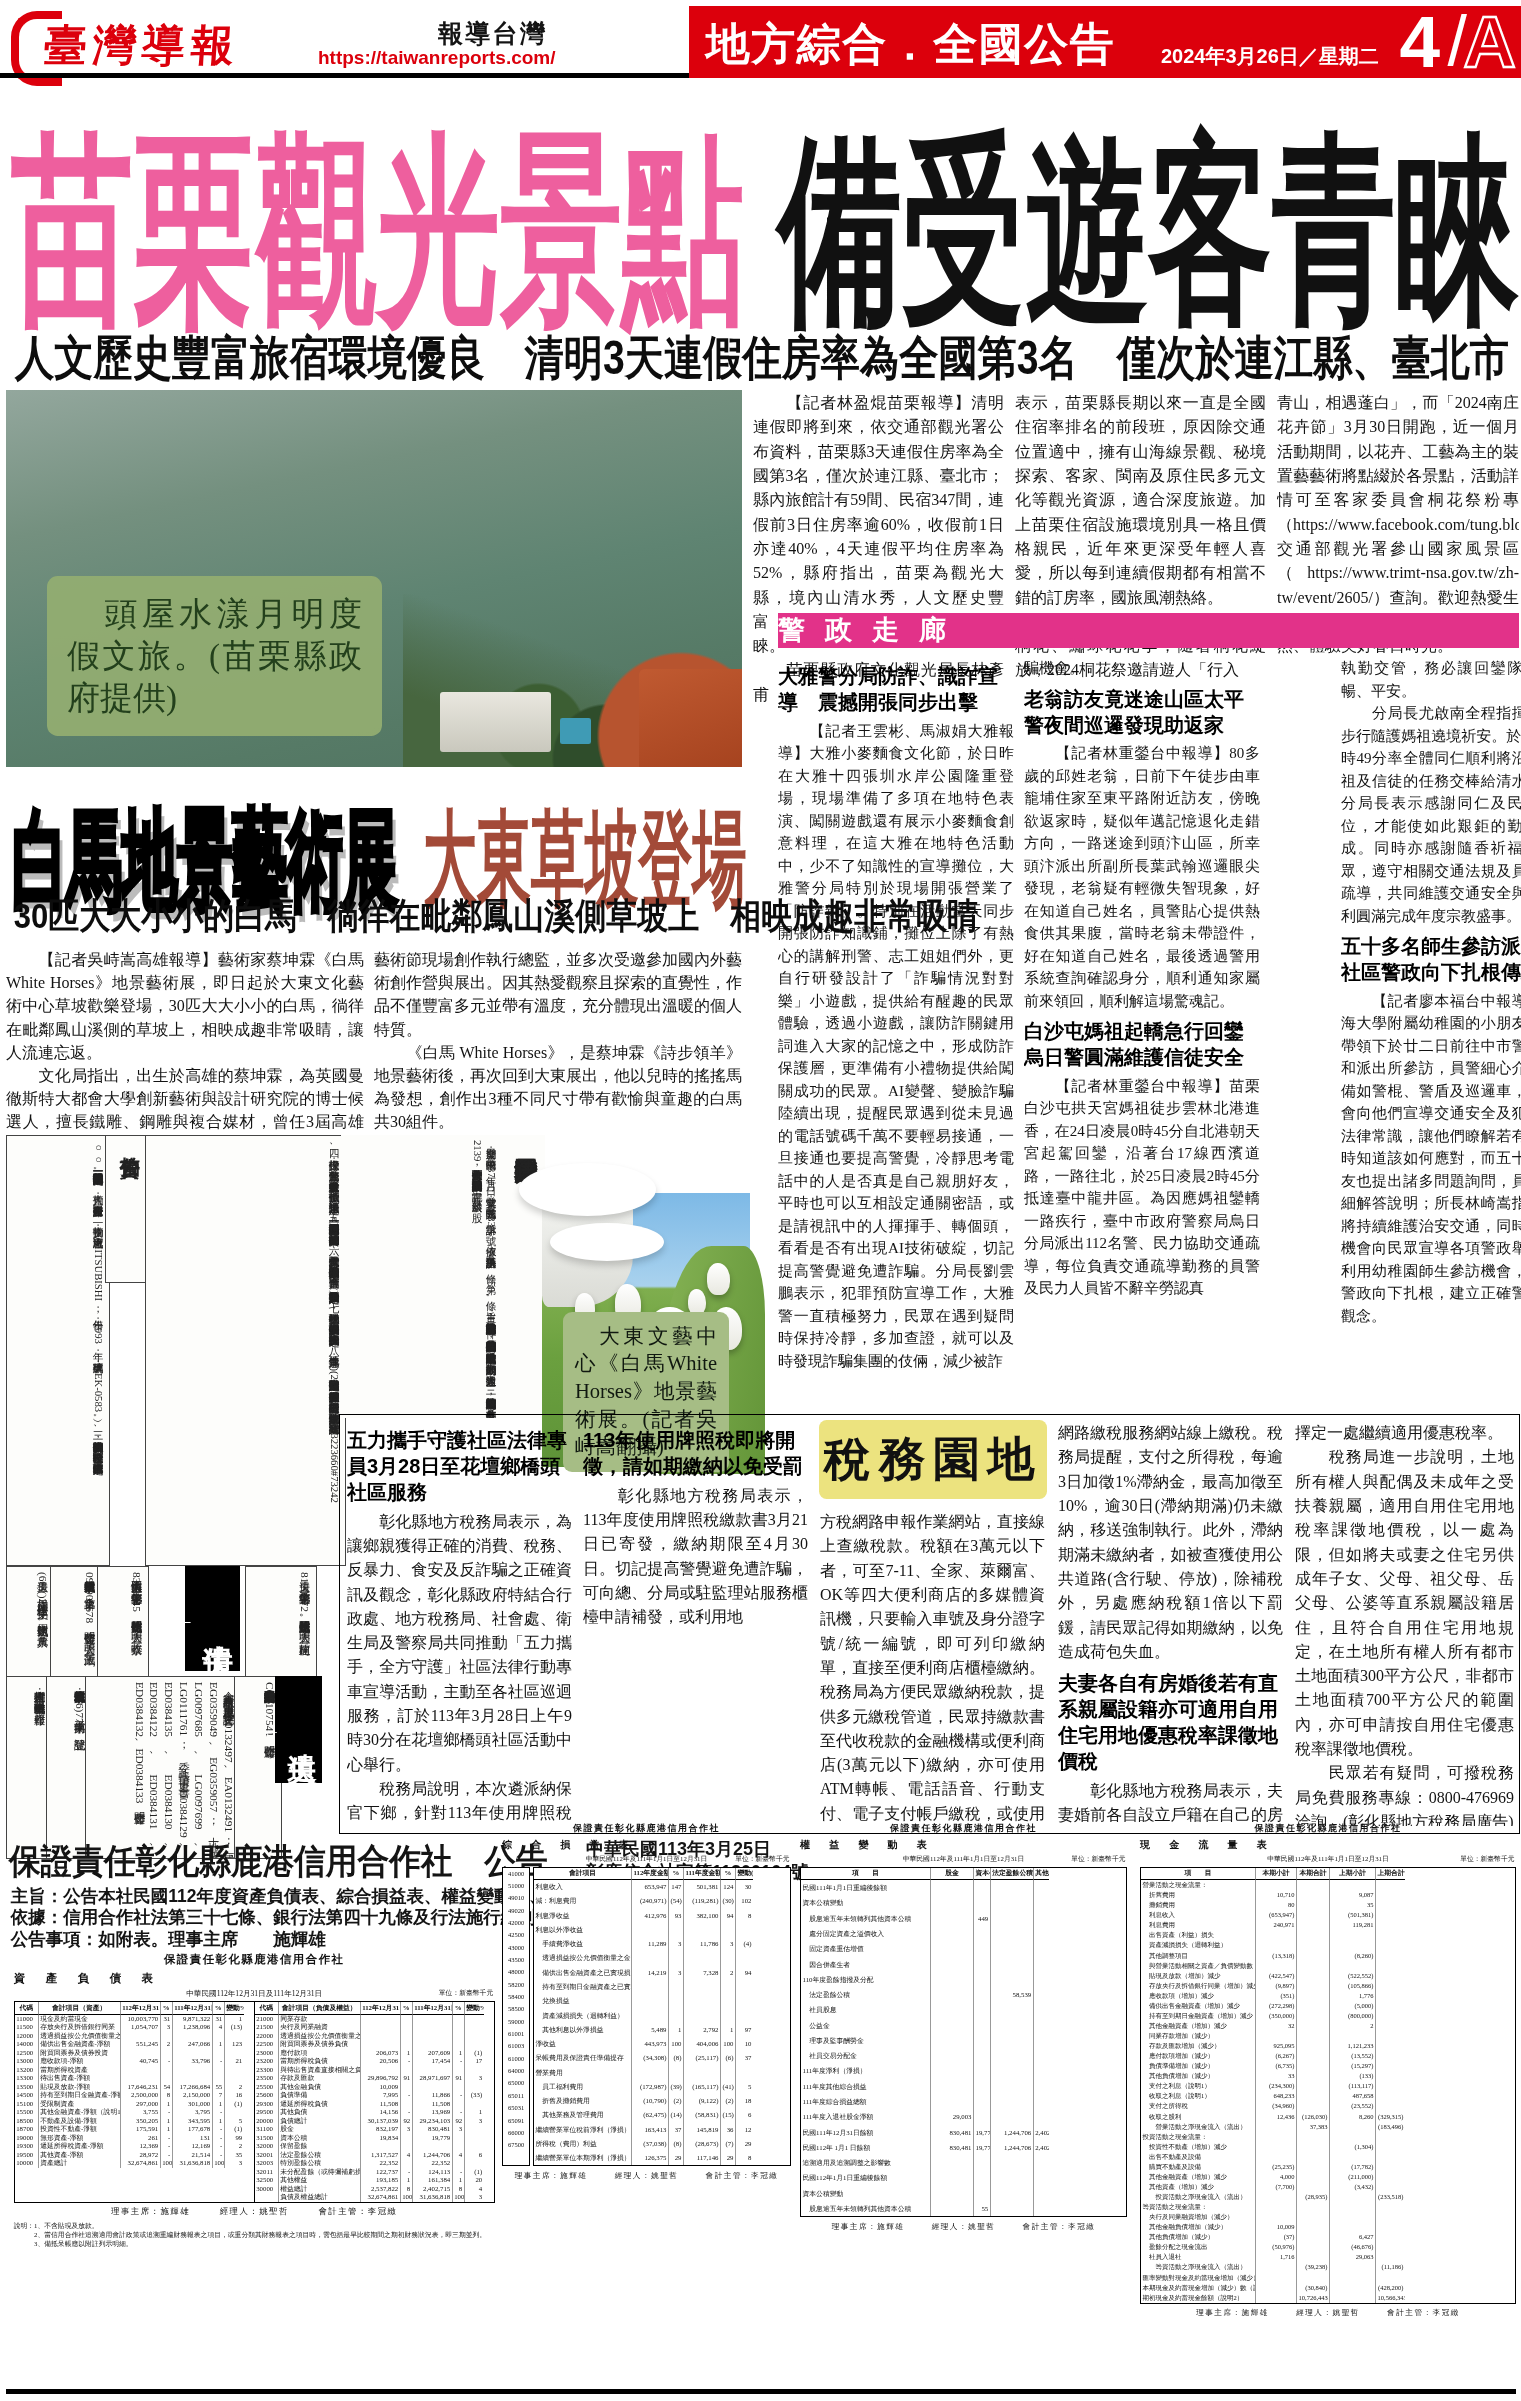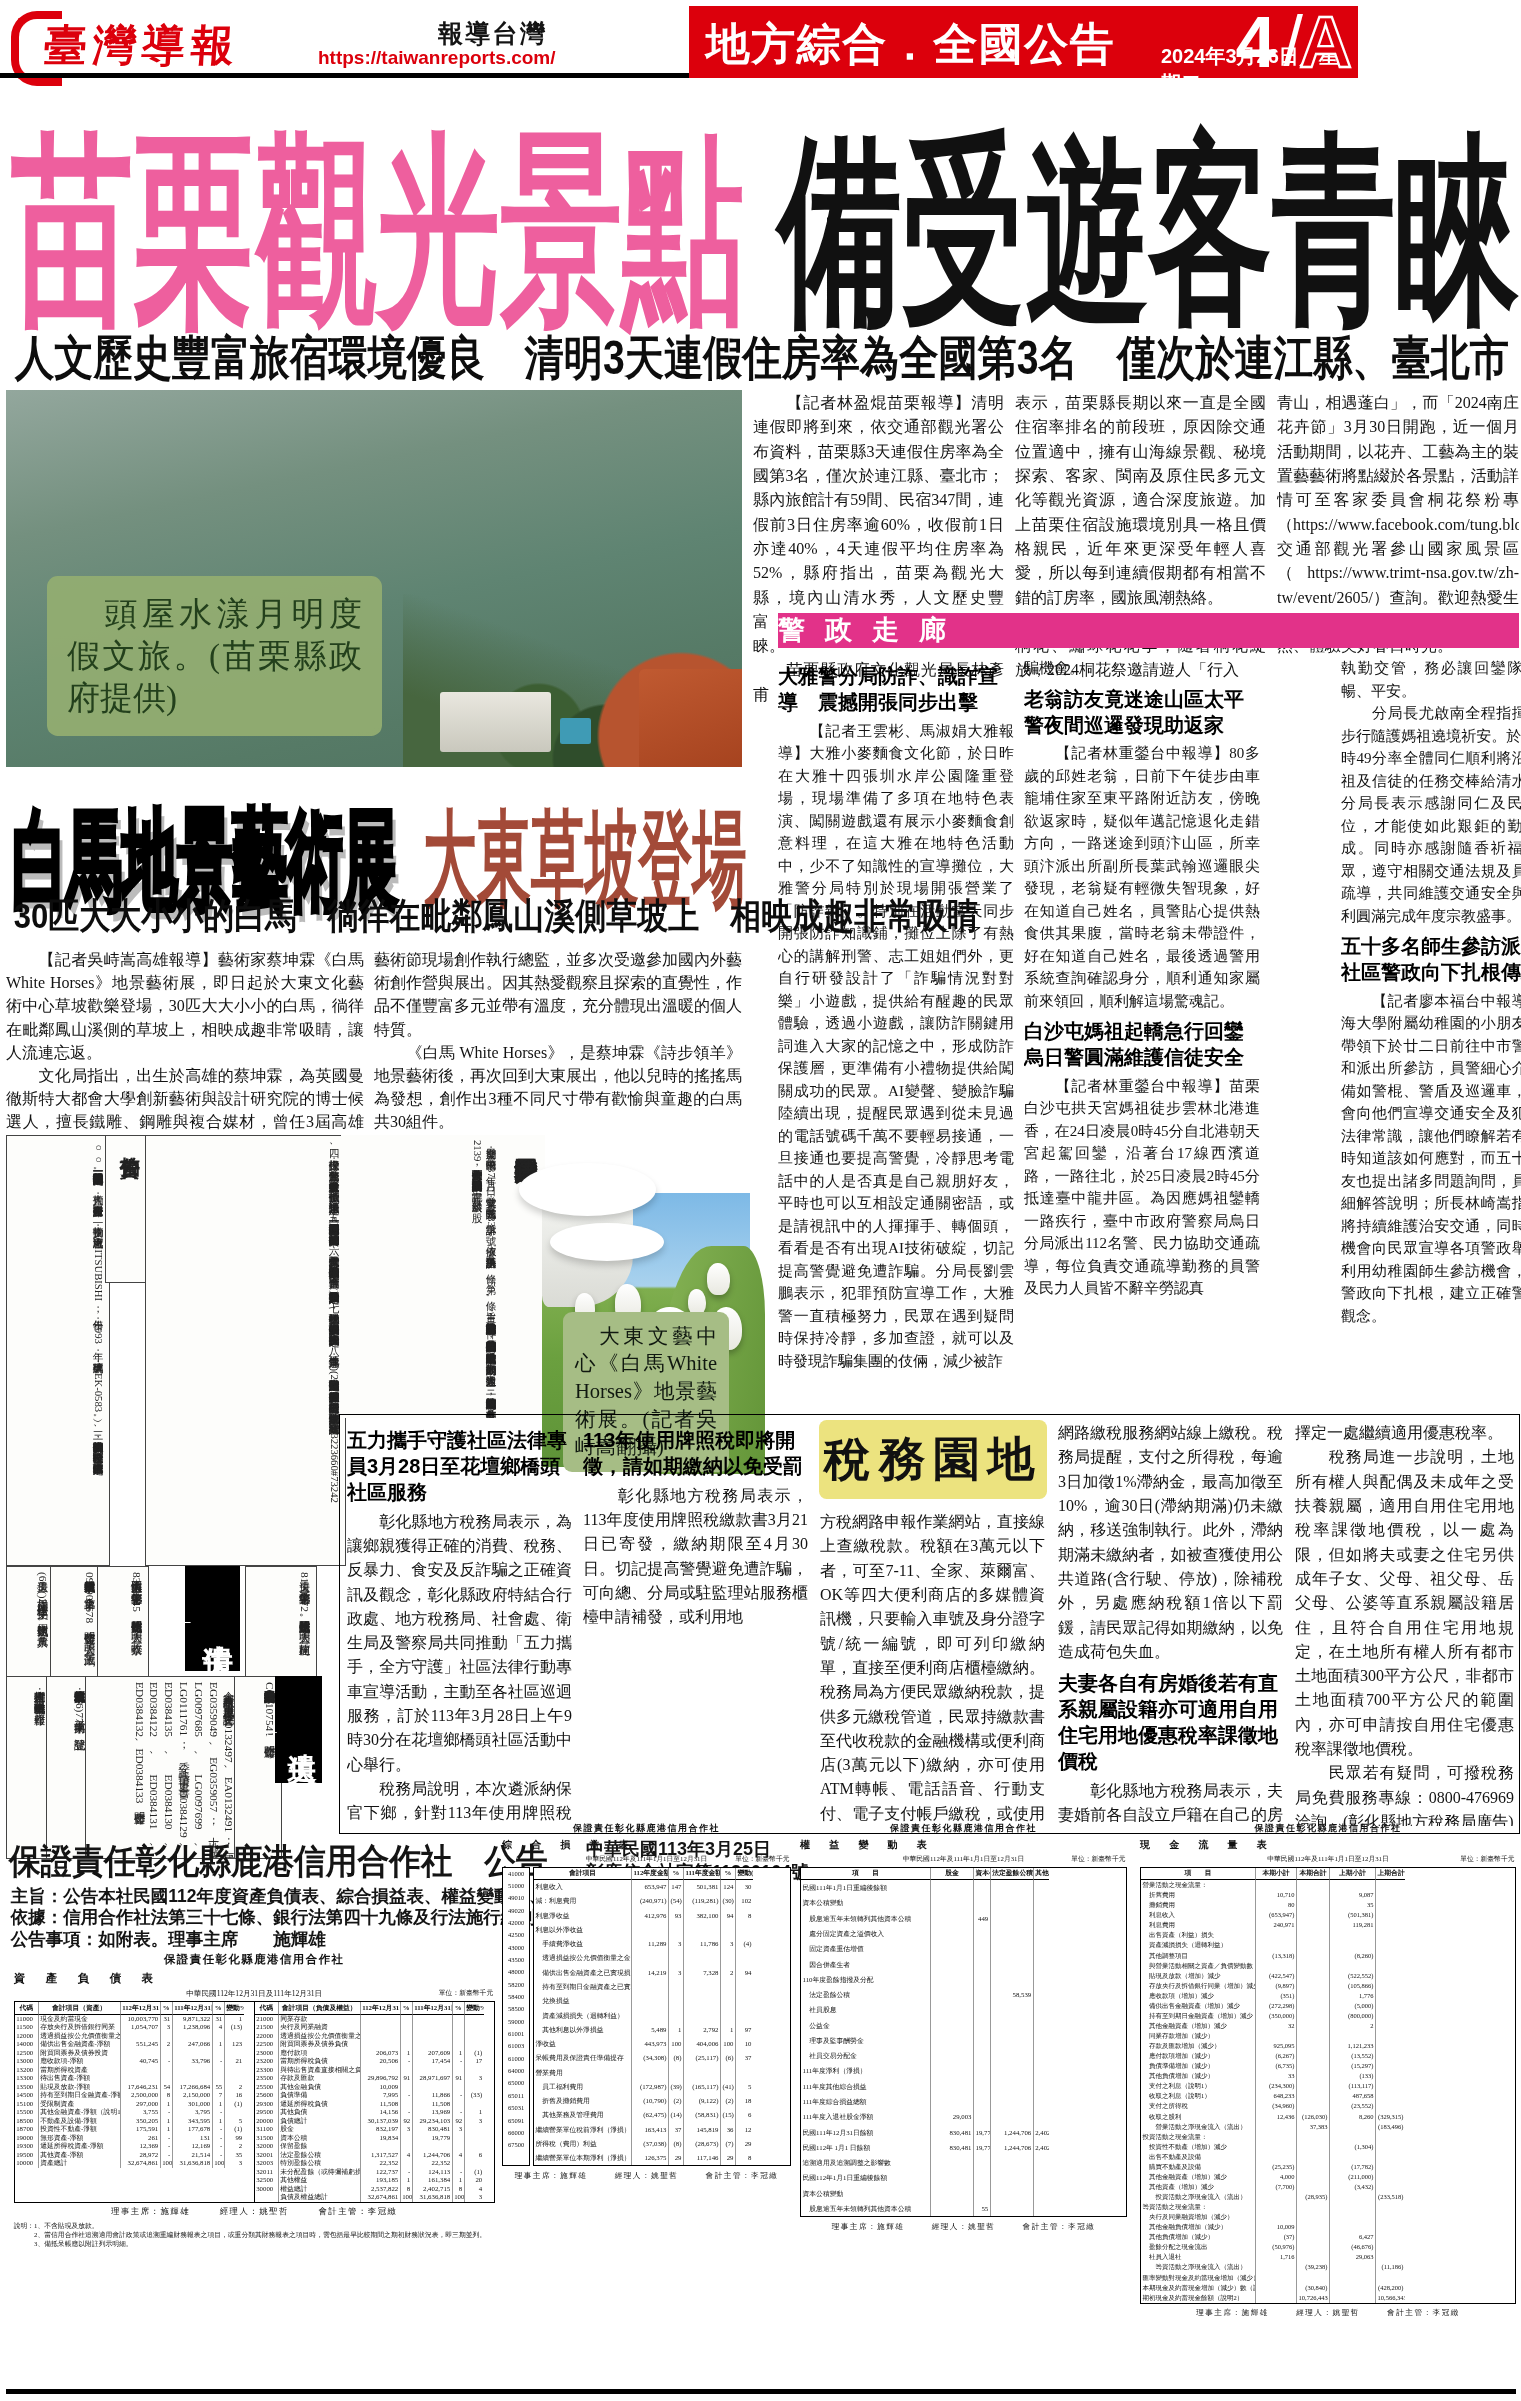--- a/index.html
+++ b/index.html
@@ -71,21 +71,21 @@
 </head>
 <body>
 
 <div class="page">
 
   <div class="abs logo-brk" style="left:10.7px;top:10.7px;width:43px;height:59px"></div>
   <div class="abs logo-txt" style="left:44px;top:16.7px;font-size:43px">臺灣導報</div>
   <div class="abs sans" style="left:438px;top:16.7px;font-size:25px;font-weight:bold;letter-spacing:2.3px">報導台灣</div>
   <div class="abs sans" style="left:318px;top:47px;font-size:19px;font-weight:bold;color:#dc000c">https://taiwanreports.com/</div>
   <div class="abs rule" style="left:0;top:73px;width:689px;height:4.6px"></div>
-  <div class="abs mast-red" style="left:689px;top:6px;width:669px;height:72px">
+  <div class="abs mast-red" style="left:689px;top:6px;width:833px;height:72px">
     <span class="abs sans" style="left:16.7px;top:9px;font-size:44px;font-weight:900;letter-spacing:1.5px">地方綜合．全國公告</span>
     <span class="abs sans" style="left:472px;top:37px;font-size:20px;font-weight:bold">2024年3月26日／星期二</span>
     <span class="abs sans" style="right:82px;top:-6px;font-size:73px;font-weight:900">4</span>
     <span class="abs sans" style="right:55px;top:-4.6px;font-size:70px;font-weight:300;color:#fff">/</span>
     <span class="abs sans" style="right:6px;top:-6px;font-size:73px;font-weight:900;color:#dc000c;-webkit-text-stroke:2.3px #fff">A</span>
   </div>
 
   <div class="abs hl pink" style="left:10.7px;top:97px;font-size:126px;transform:scale(0.97,1.62)">苗栗觀光景點</div>
   <div class="abs hl" style="left:778px;top:97px;font-size:126px;color:#111;transform:scale(0.98,1.62)">備受遊客青睞</div>
   <div class="abs hl" style="left:15px;top:326px;font-size:40px;color:#0d0d0d;transform:scale(0.98,1.18)">人文歷史豐富旅宿環境優良　清明3天連假住房率為全國第3名　僅次於連江縣、臺北市</div>

